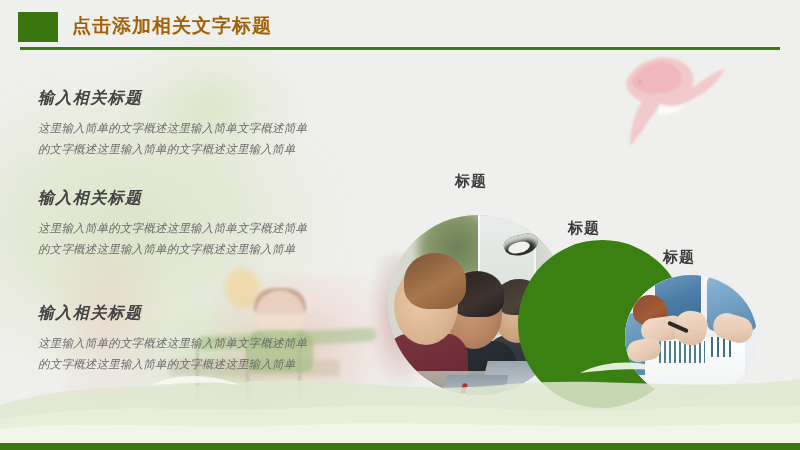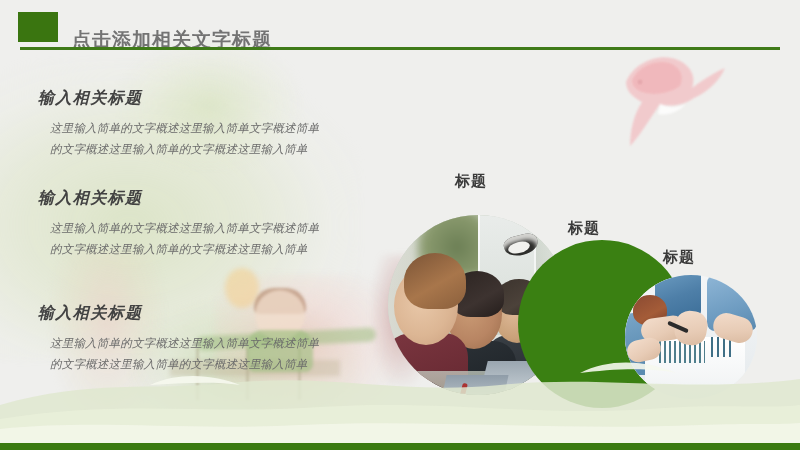--- a/index.html
+++ b/index.html
@@ -165,24 +165,24 @@
 
   
   .header-square {
     position: absolute;
     left: 18px; top: 12px;
     width: 40px; height: 30px;
     background: #3a7510;
   }
   .header-title {
     position: absolute;
-    left: 72px; top: 27px;
+    left: 72px; top: 13px;
     font-size: 19px;
     font-weight: bold;
-    color: #737373;
+    color: #a16207;
     letter-spacing: 1px;
     white-space: nowrap;
   }
   .header-rule {
     position: absolute;
     left: 20px; top: 47px;
     width: 760px; height: 3px;
     background: #3f7a18;
   }
 
@@ -197,21 +197,20 @@
     font-weight: bold;
     color: #424242;
     letter-spacing: 1.4px;
     margin-bottom: 9px;
   }
   .tb-body {
     font-size: 11.5px;
     line-height: 1.85;
     color: #6b6b6b;
     letter-spacing: 0.2px;
-    margin-left: 12px;
   }
 
   
   .circle {
     position: absolute;
     border-radius: 50%;
     overflow: hidden;
   }
 
   

